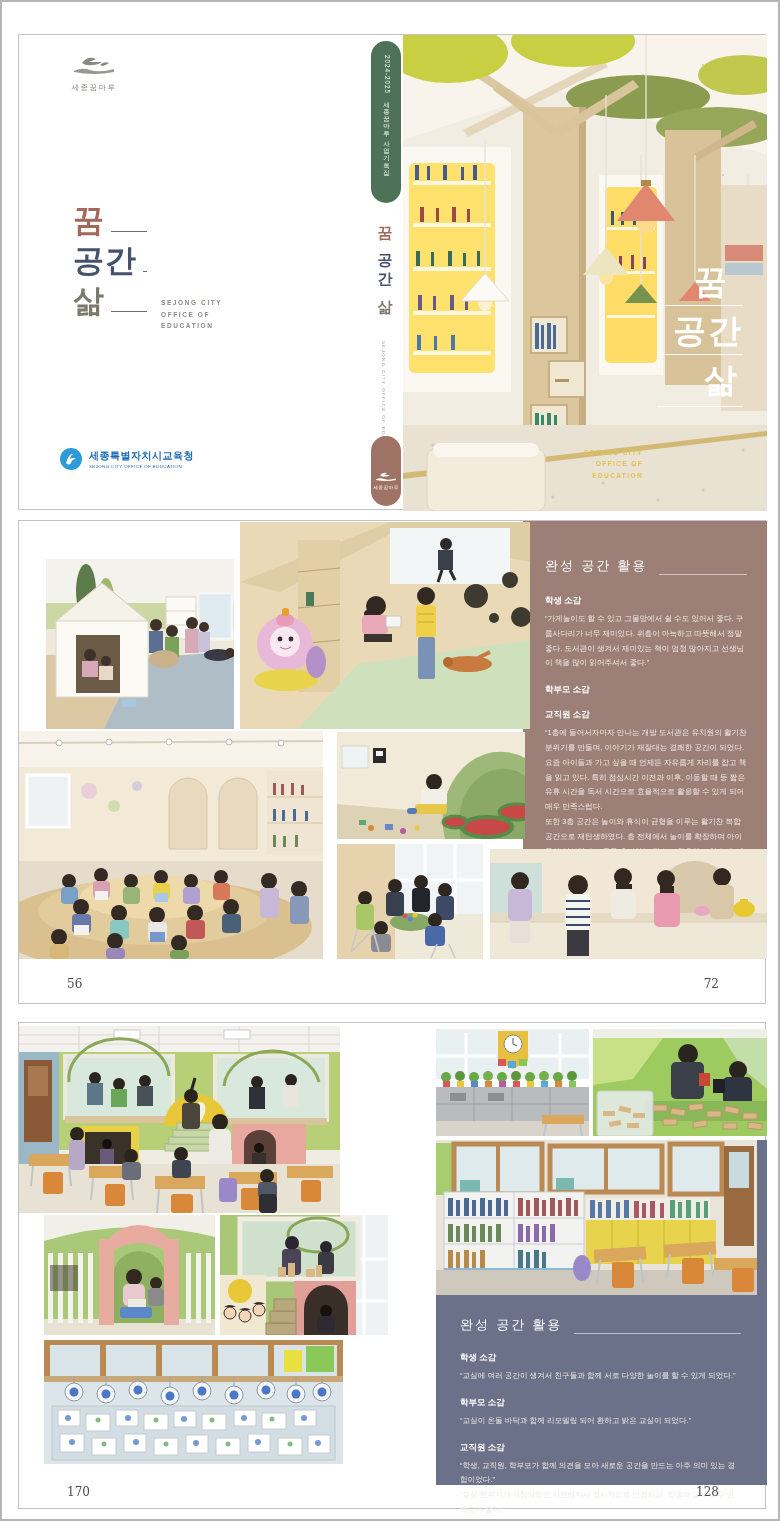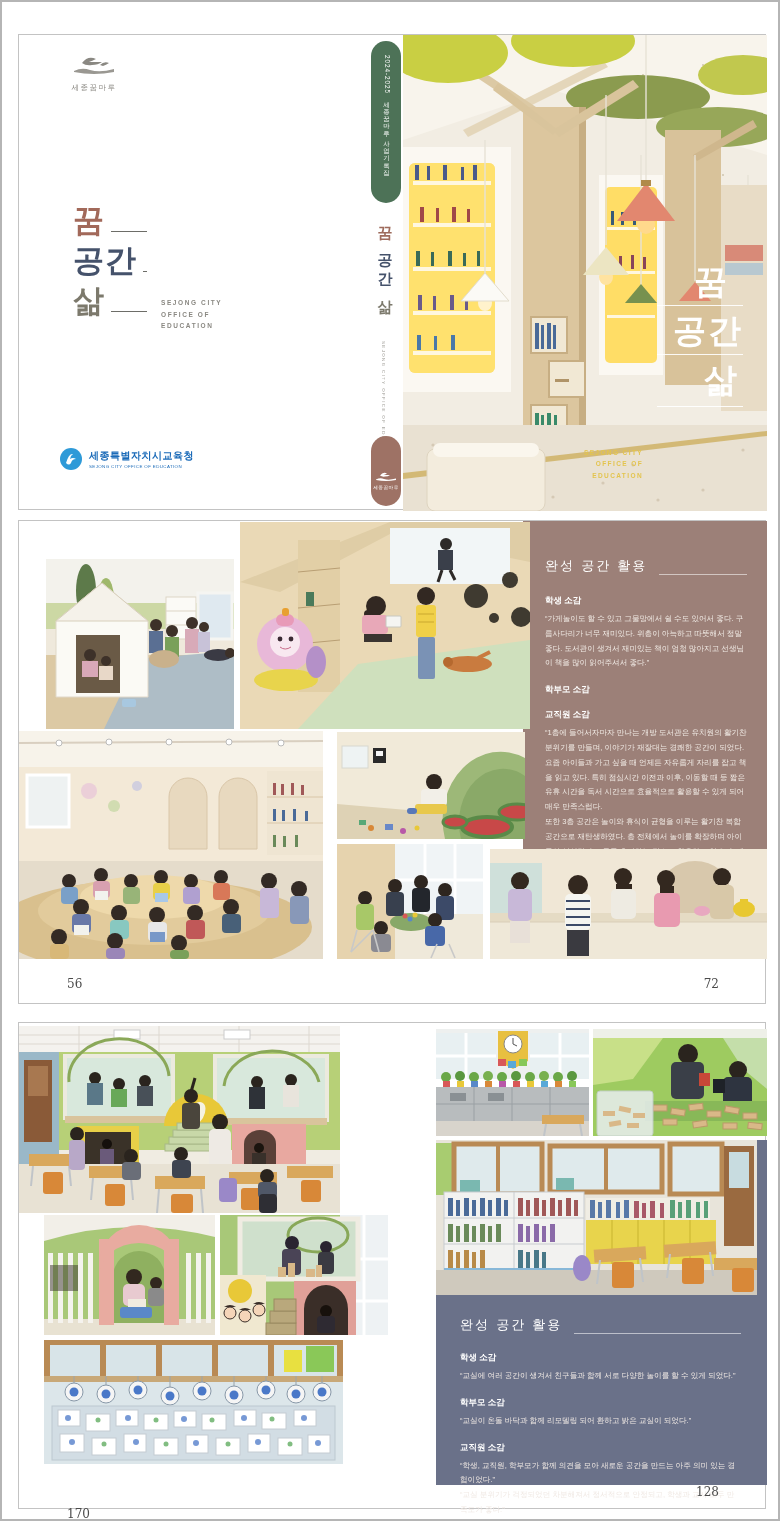--- a/index.html
+++ b/index.html
@@ -1028,17 +1028,17 @@
         <div class="qlabel" style="margin-top:18px;">학생 소감</div>
         <div class="qbody">“교실에 여러 공간이 생겨서 친구들과 함께 서로 다양한 놀이를 할 수 있게 되었다.”</div>
         <div class="qlabel">학부모 소감</div>
         <div class="qbody">“교실이 온돌 바닥과 함께 리모델링 되어 환하고 밝은 교실이 되었다.”</div>
         <div class="qlabel">교직원 소감</div>
         <div class="qbody">“학생, 교직원, 학부모가 함께 의견을 모아 새로운 공간을 만드는 아주 의미 있는 경험이었다.”
 “교실 분위기가 걱정되었던 차분해져서 정서적으로 안정되고, 학생과 교사 모두 만족도가 좋다.”</div>
       </div>
     </div>
 
-    <div class="pagenum" style="left:48px;top:484px;text-align:right;">170</div>
+    <div class="pagenum" style="left:48px;top:462px;text-align:right;">170</div>
     <div class="pagenum" style="right:46px;top:462px;">128</div>
   </div>
 
 </div>
 
 </body></html>

